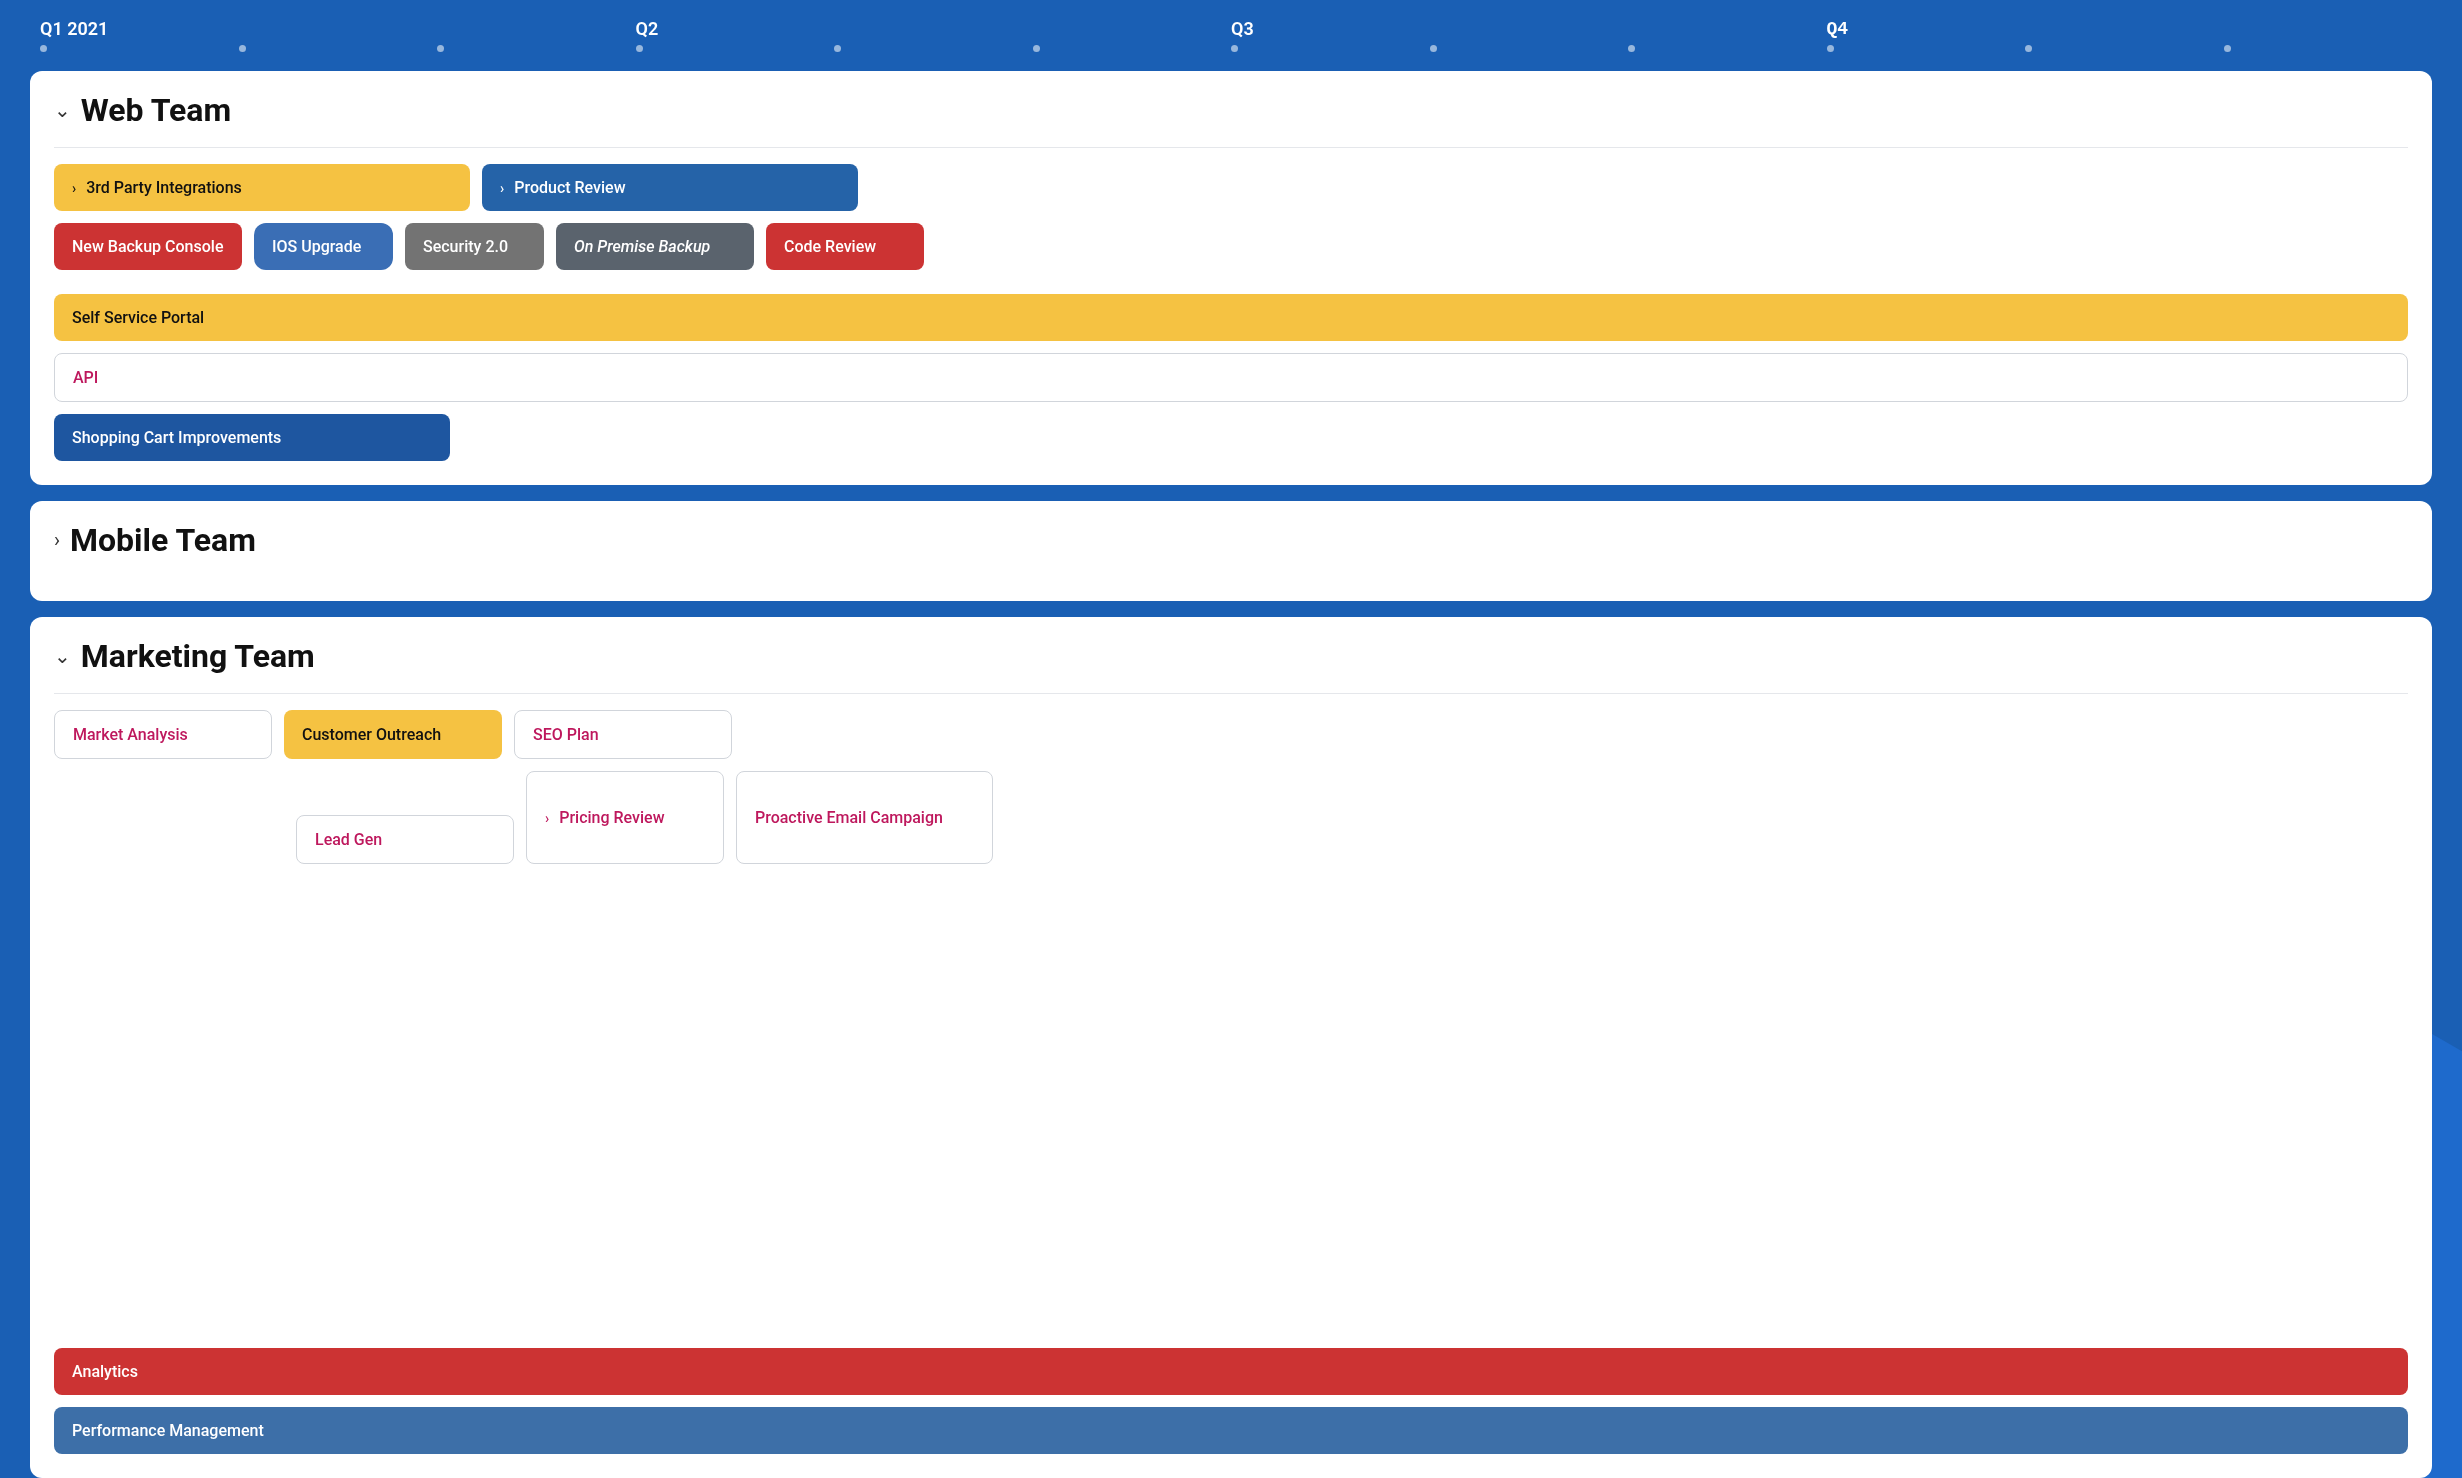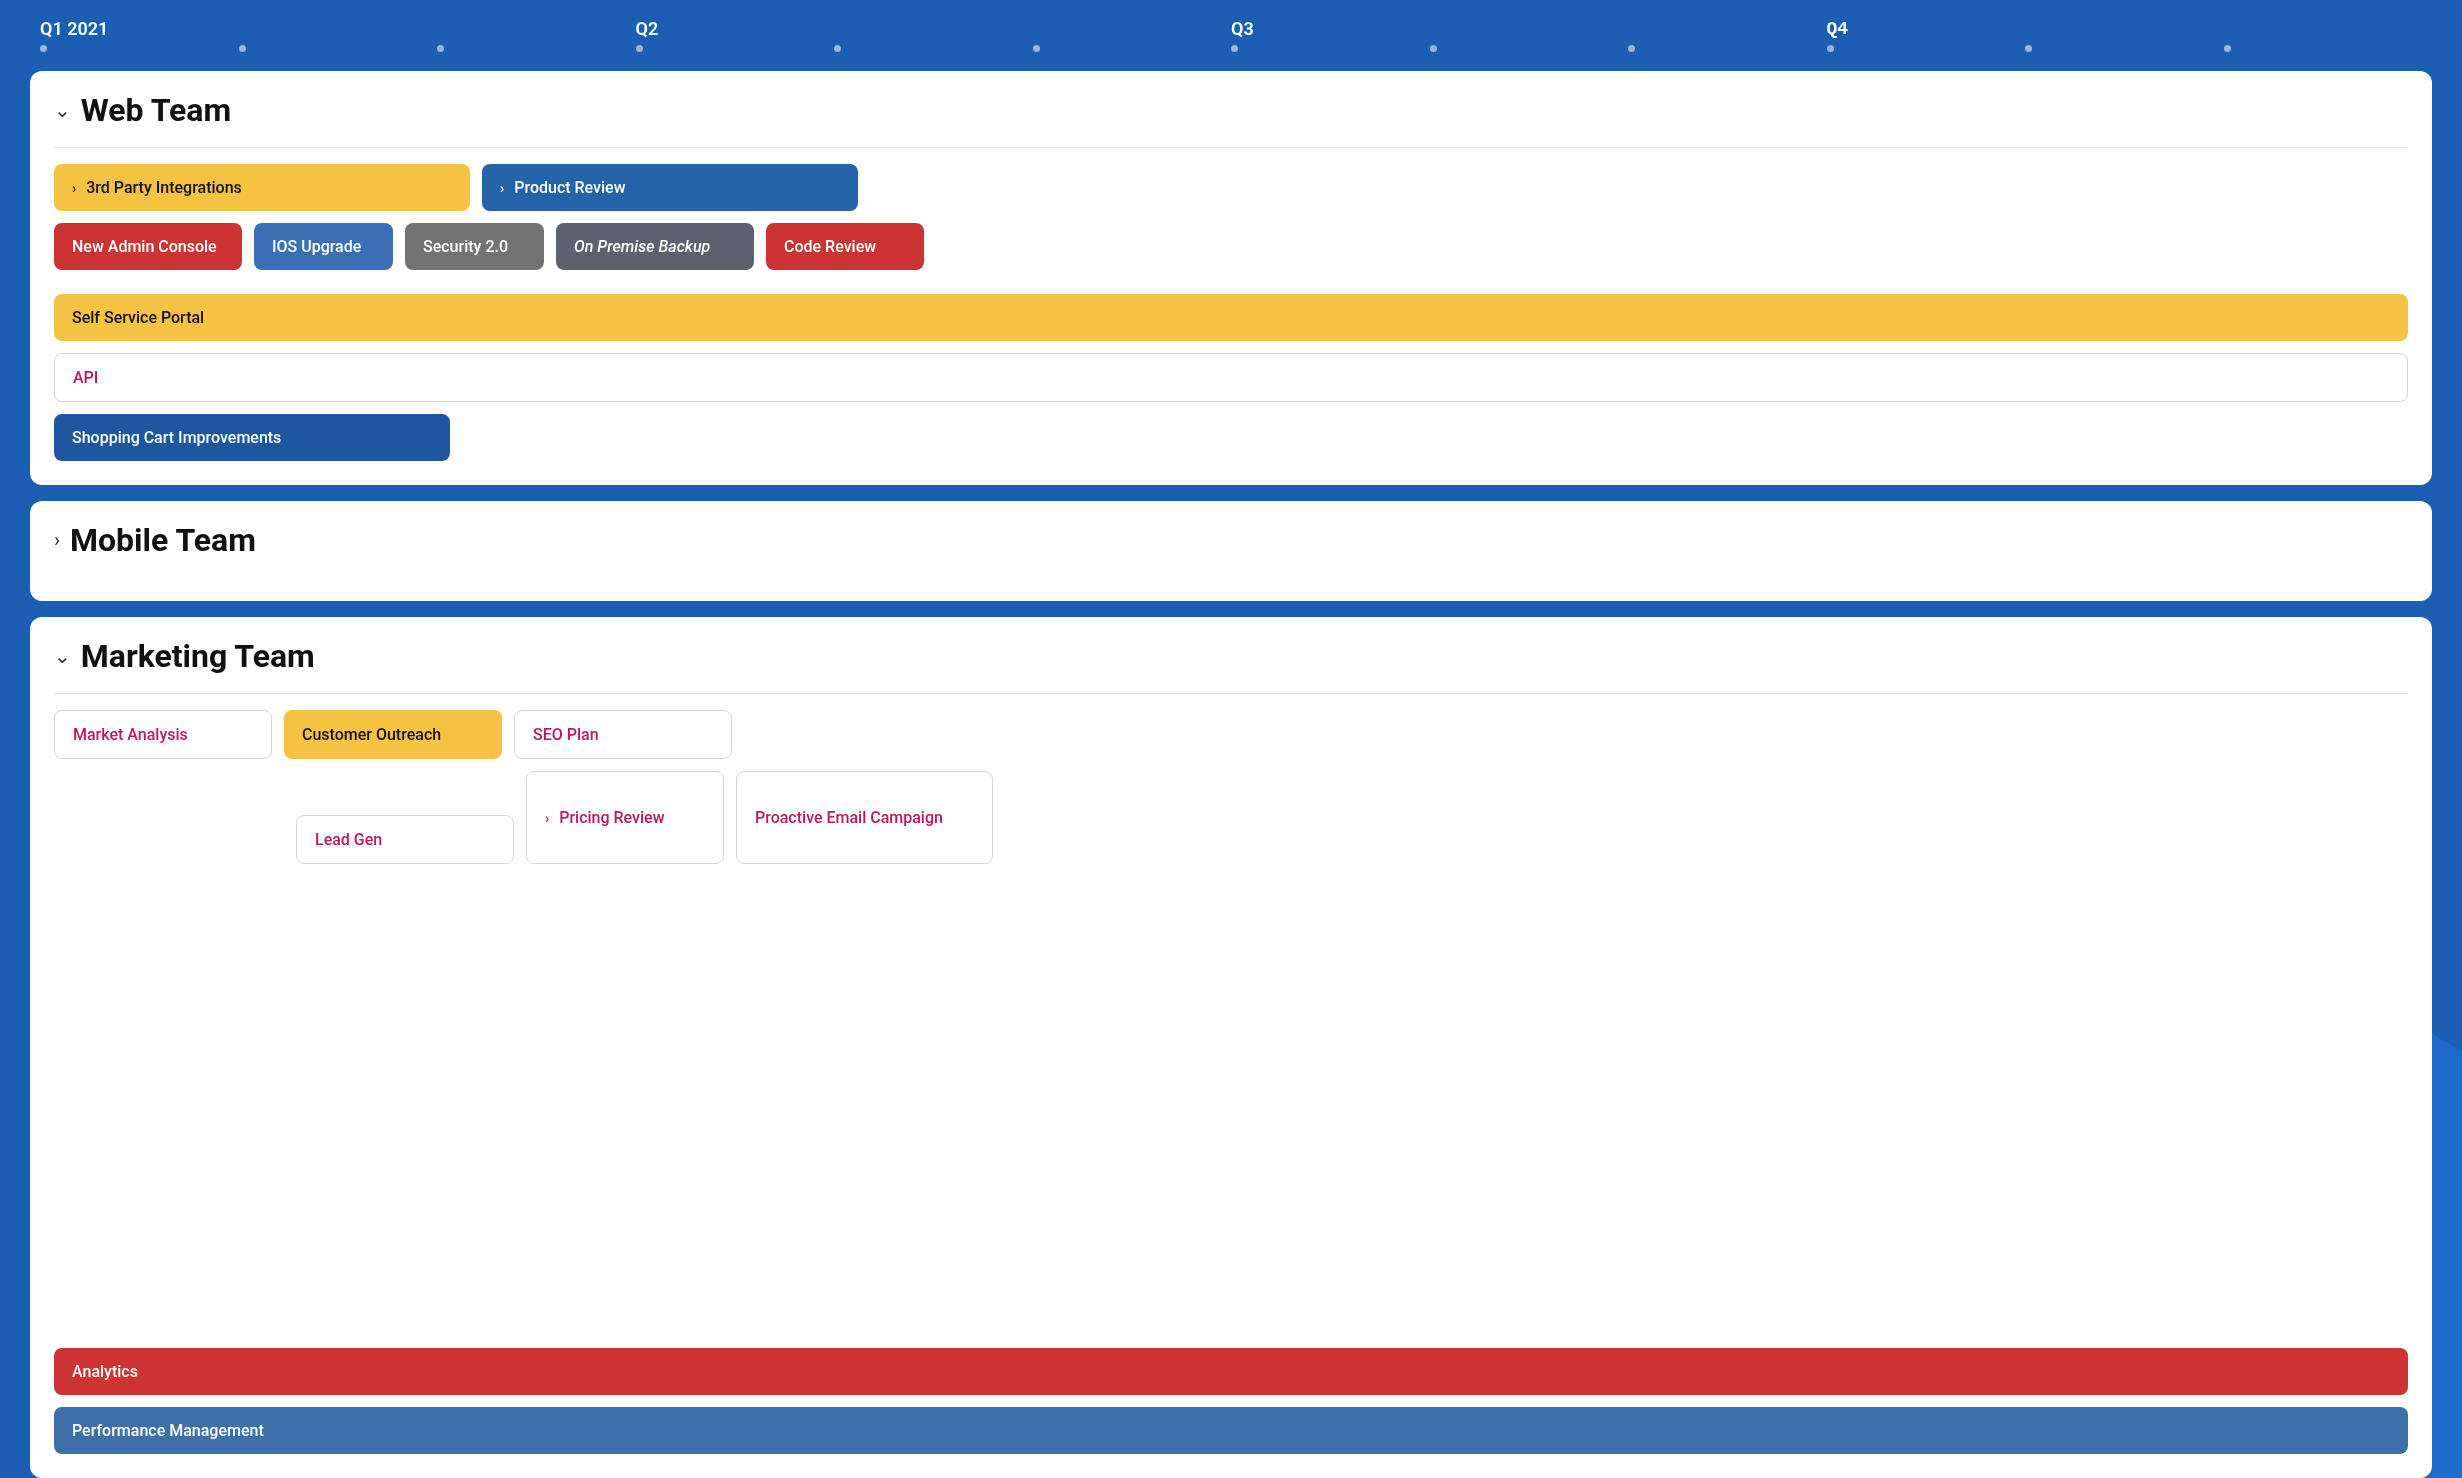--- a/index.html
+++ b/index.html
@@ -275,23 +275,23 @@
           <span>3rd Party Integrations</span>
         </div>
         <div class="item-pill pill-blue" style="flex:0 0 32%; max-width:376px;">
           <span class="pill-chevron">›</span>
           <span>Product Review</span>
         </div>
       </div>
 
       <div class="items-row">
         <div class="item-pill pill-red" style="flex:0 0 auto; min-width:188px;">
-          <span>New Admin Console</span>
-        </div>
-        <div class="item-pill pill-blue-btn" style="flex:0 0 auto; min-width:139px;">
+          <span>New Backup Console</span>
+        </div>
+        <div class="item-pill pill-blue-btn" style="flex:0 0 auto; min-width:139px;border-radius:12px;">
           <span>IOS Upgrade</span>
         </div>
         <div class="item-pill pill-gray" style="flex:0 0 auto; min-width:139px;">
           <span>Security 2.0</span>
         </div>
         <div class="item-pill pill-gray-dark" style="flex:0 0 auto; min-width:198px;">
           <span>On Premise Backup</span>
         </div>
         <div class="item-pill pill-red" style="flex:0 0 auto; min-width:158px;">
           <span>Code Review</span>

